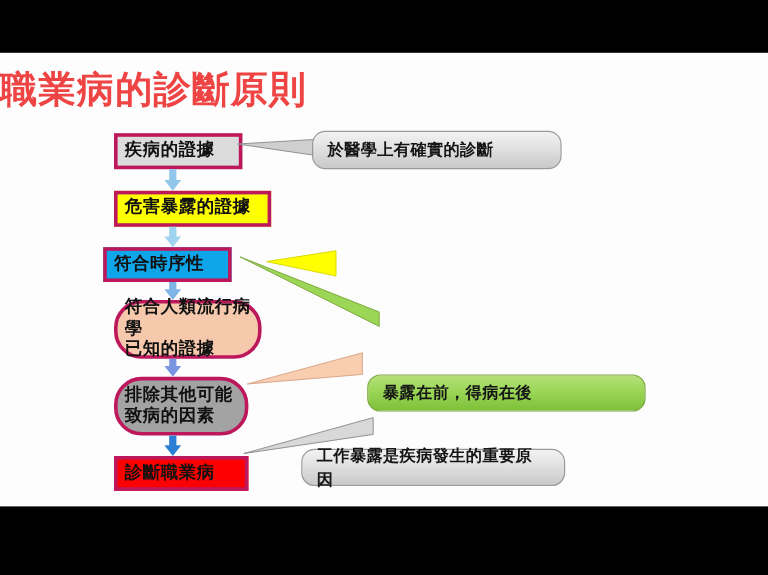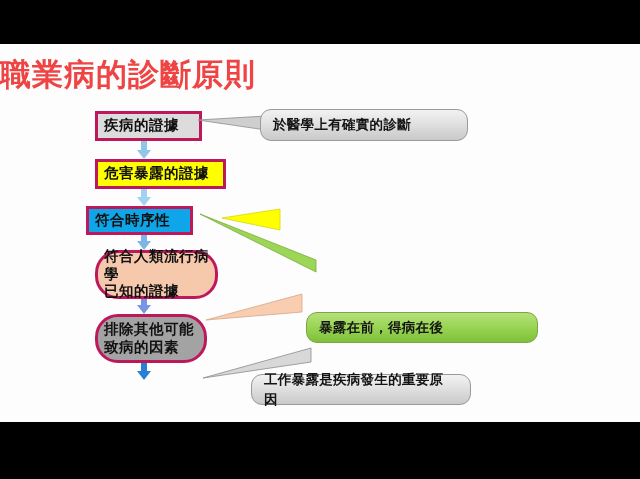--- a/index.html
+++ b/index.html
@@ -128,20 +128,23 @@
     <div class="fbox twoline" style="left:95px; top:206px; width:123px; height:49px; background:#f6c9ac;">
       <span>符合人類流行病學
 已知的證據</span>
     </div>
 
     <div class="fbox twoline" style="left:95px; top:270px; width:112px; height:49px; background:#a3a3a3;">
       <span>排除其他可能
 致病的因素</span>
     </div>
 
+    <div class="fbox" style="left:95px; top:336px; width:112px; height:29px; background:#ff0000;">
+      <span>診斷職業病</span>
+    </div>
 
     <div class="arrow" style="left:137px; top:97px; height:18px;">
       <div class="shaft" style="height:10px; background:#8fc6ea;"></div>
       <div class="head" style="border-top:9px solid #8fc6ea;"></div>
     </div>
 
     <div class="arrow" style="left:137px; top:145px; height:17px;">
       <div class="shaft" style="height:9px; background:#9fd3ef;"></div>
       <div class="head" style="border-top:9px solid #9fd3ef;"></div>
     </div>

